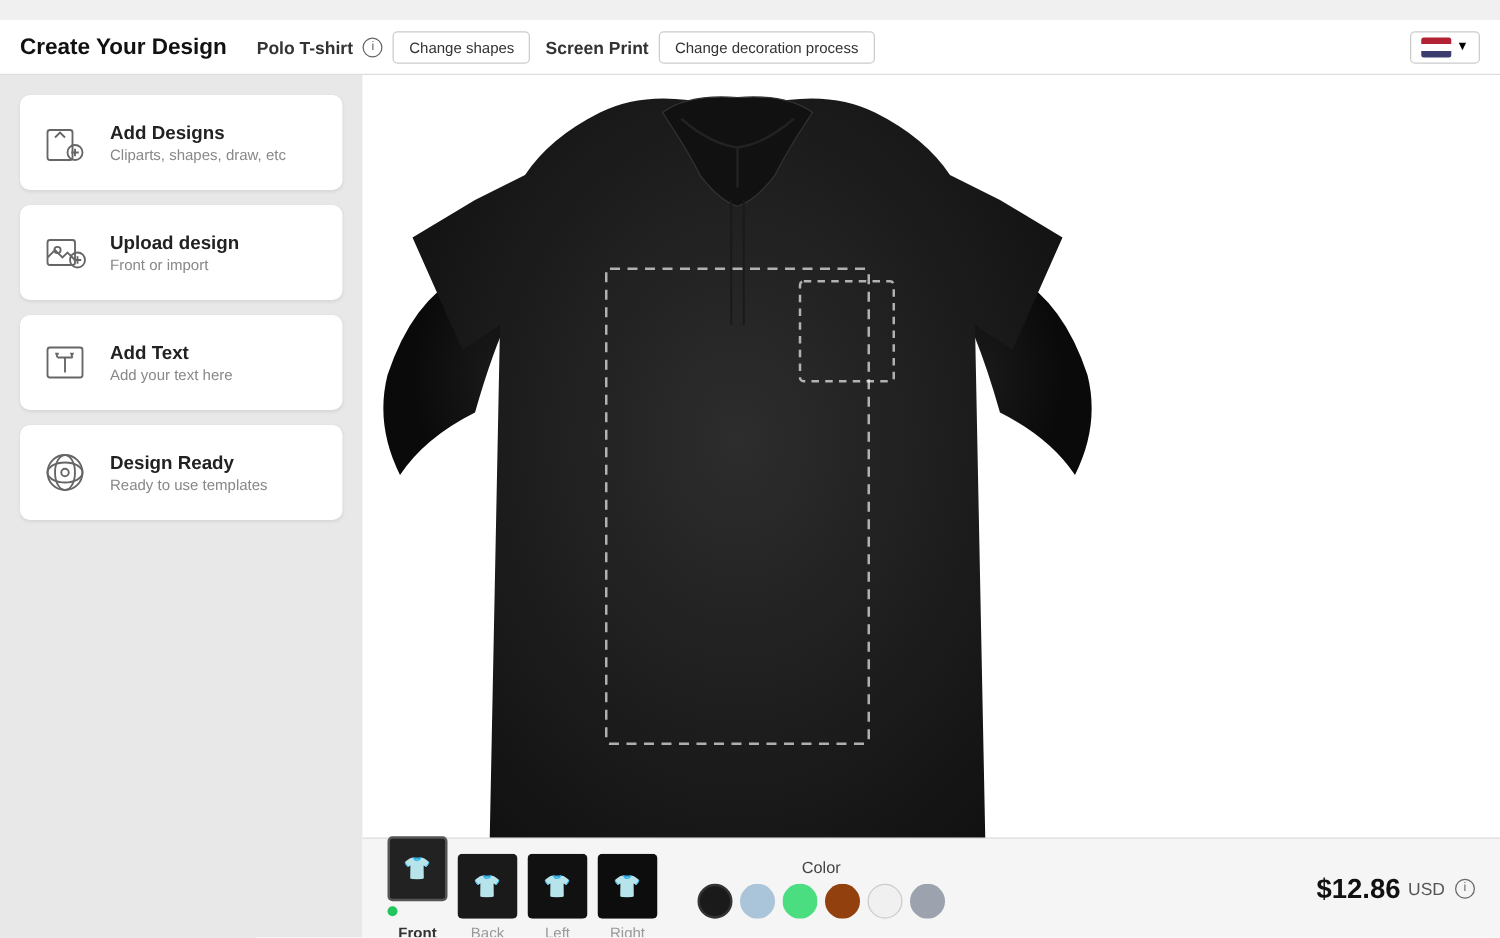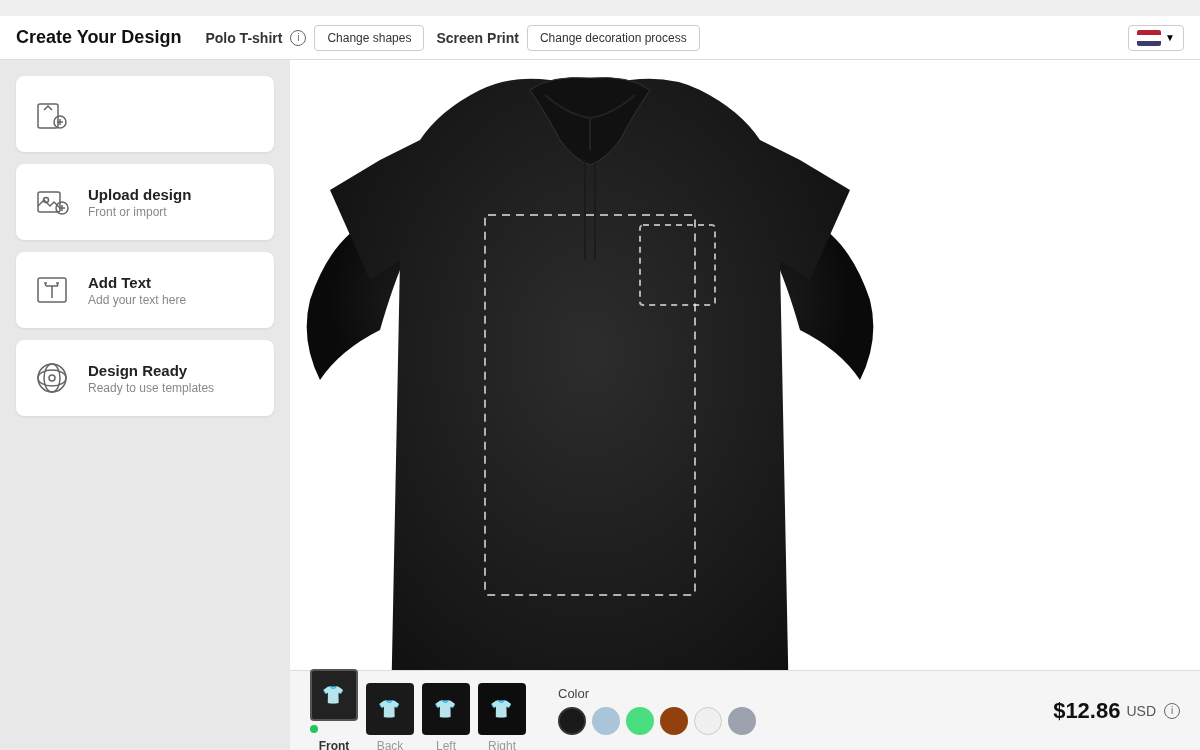--- a/index.html
+++ b/index.html
@@ -77,21 +77,21 @@
       border: 2px solid transparent; overflow: hidden; position: relative;
       display: flex; align-items: center; justify-content: center;
     }
     .view-tab.active .view-tab-thumb { border-color: #555; }
     .active-dot {
       width: 8px; height: 8px; border-radius: 50%; background: #22c55e;
       position: absolute; bottom: -12px;
     }
 
     
-    .color-section { display: flex; flex-direction: column; gap: 6px; margin-left: 12px; }
+    .color-section { display: flex; flex-direction: column; gap: 6px; margin-left: 12px; text-align: center; }
     .color-label { font-size: 13px; color: #444; font-weight: 500; }
     .color-swatches { display: flex; gap: 6px; }
     .color-swatch {
       width: 28px; height: 28px; border-radius: 50%; cursor: pointer;
       border: 2px solid transparent;
     }
     .color-swatch.selected { border-color: #333; }
 
     
     .price-order { display: flex; align-items: center; gap: 12px; margin-left: auto; }
@@ -135,20 +135,24 @@
   <div class="sidebar">
 
     <div class="sidebar-card">
       <div class="card-icon">
         <svg viewBox="0 0 36 36" fill="none" stroke="#666" stroke-width="1.5">
           <rect x="4" y="8" width="20" height="24" rx="2"></rect>
           <path d="M10 14 L14 10 L18 14"></path>
           <circle cx="26" cy="26" r="6"></circle>
           <path d="M26 23 V29 M23 26 H29"></path>
         </svg>
+      </div>
+      <div class="card-text">
+        <span class="card-title">Add Designs</span>
+        <span class="card-subtitle">Cliparts, shapes, draw, etc</span>
       </div>
     </div>
 
     <div class="sidebar-card">
       <div class="card-icon">
         <svg viewBox="0 0 36 36" fill="none" stroke="#666" stroke-width="1.5">
           <rect x="4" y="8" width="22" height="20" rx="2"></rect>
           <circle cx="12" cy="16" r="2.5"></circle>
           <path d="M4 22 L10 16 L16 22 L20 18 L26 24"></path>
           <circle cx="28" cy="24" r="6"></circle>

